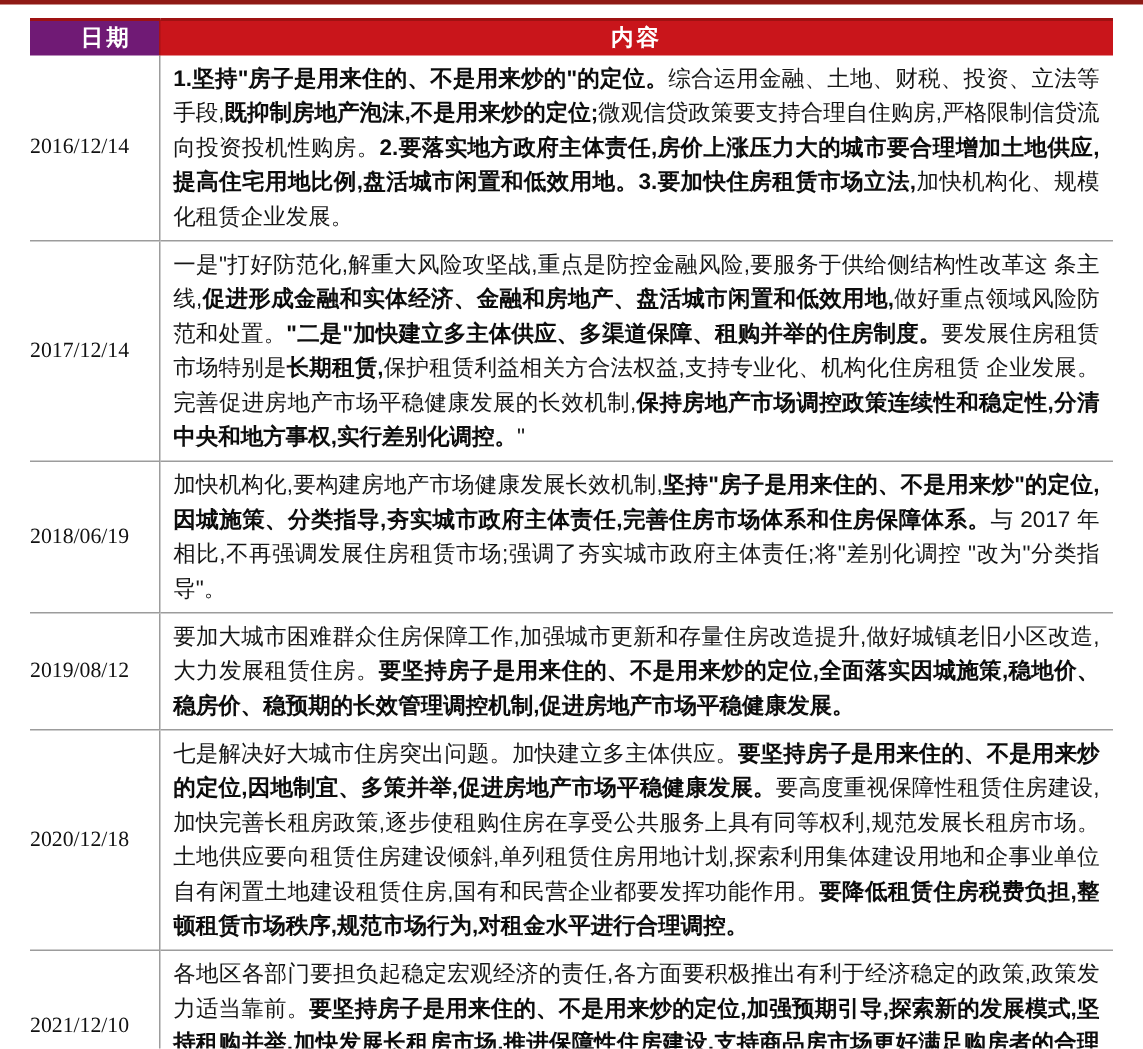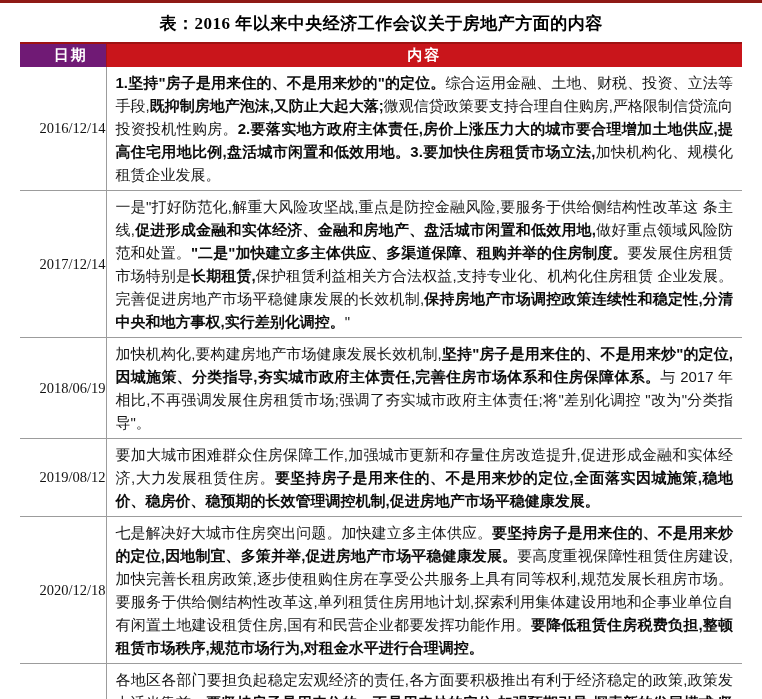--- a/index.html
+++ b/index.html
@@ -19,65 +19,64 @@
   table.conference-table { width:722px; border-collapse:collapse; table-layout:fixed; }
   thead th {
     background:#C9151B; color:#fff; font-size:15px; font-weight:bold;
     height:24px; letter-spacing:2px; border-top:2px solid #9E1212;
   }
   thead th.date-col { width:86px; border-right:1px solid #A81216; }
   tbody tr td { border-top:1px solid #9c9c9c; vertical-align:middle; }
   tbody tr:first-child td { border-top:none; }
   tbody { border-bottom:2px solid #4a4a4a; }
   td.date-cell {
-    text-align:right; font-size:14.5px;
+    text-align:left; font-size:14.5px;
     font-family:"Liberation Serif","DejaVu Serif",serif;
     border-right:1px solid #9c9c9c; color:#111;
   }
   td.content-cell {
     padding:4px 9px; font-size:15px; line-height:23px; text-align:justify;
     color:#161616;
   }
   td.content-cell b { font-weight:bold; color:#0d0d0d; }
 </style>
 </head>
 <body>
 
 <div class="top-rule" style="background: rgb(143, 26, 21);"></div>
 
 <div class="page">
-  <div class="doc-title">表：2016 年以来中央经济工作会议关于房地产方面的内容</div>
 
   <table class="conference-table">
     <thead>
       <tr>
         <th class="date-col" style="background: #701a75; color: rgb(255, 255, 255); padding-left: 16px;">日期</th>
         <th class="content-col" style="background: rgb(201, 21, 27); color: rgb(255, 255, 255); margin-top: 32px;">内容</th>
       </tr>
     </thead>
     <tbody>
         <tr>
           <td class="date-cell">2016/12/14</td>
-          <td class="content-cell"><b>1.坚持"房子是用来住的、不是用来炒的"的定位。</b><span>综合运用金融、土地、财税、投资、立法等手段,</span><b>既抑制房地产泡沫,又防止大起大落;</b><span>微观信贷政策要支持合理自住购房,严格限制信贷流向投资投机性购房。</span><b>2.要落实地方政府主体责任,房价上涨压力大的城市要合理增加土地供应,提高住宅用地比例,盘活城市闲置和低效用地。3.要加快住房租赁市场立法,</b><span>加快机构化、规模化租赁企业发展。</span></td>
+          <td class="content-cell"><b>1.坚持"房子是用来住的、不是用来炒的"的定位。</b><span>综合运用金融、土地、财税、投资、立法等手段,</span><b>既抑制房地产泡沫,不是用来炒的定位;</b><span>微观信贷政策要支持合理自住购房,严格限制信贷流向投资投机性购房。</span><b>2.要落实地方政府主体责任,房价上涨压力大的城市要合理增加土地供应,提高住宅用地比例,盘活城市闲置和低效用地。3.要加快住房租赁市场立法,</b><span>加快机构化、规模化租赁企业发展。</span></td>
         </tr>
         <tr>
           <td class="date-cell">2017/12/14</td>
           <td class="content-cell"><span>一是"打好防范化,解重大风险攻坚战,重点是防控金融风险,要服务于供给侧结构性改革这 条主线,</span><b>促进形成金融和实体经济、金融和房地产、盘活城市闲置和低效用地,</b><span>做好重点领域风险防范和处置。</span><b>"二是"加快建立多主体供应、多渠道保障、租购并举的住房制度。</b><span>要发展住房租赁市场特别是</span><b>长期租赁,</b><span>保护租赁利益相关方合法权益,支持专业化、机构化住房租赁 企业发展。完善促进房地产市场平稳健康发展的长效机制,</span><b>保持房地产市场调控政策连续性和稳定性,分清中央和地方事权,实行差别化调控。</b><span>"</span></td>
         </tr>
         <tr>
           <td class="date-cell">2018/06/19</td>
           <td class="content-cell"><span>加快机构化,要构建房地产市场健康发展长效机制,</span><b>坚持"房子是用来住的、不是用来炒"的定位,因城施策、分类指导,夯实城市政府主体责任,完善住房市场体系和住房保障体系。</b><span>与 2017 年相比,不再强调发展住房租赁市场;强调了夯实城市政府主体责任;将"差别化调控 "改为"分类指导"。</span></td>
         </tr>
         <tr>
           <td class="date-cell">2019/08/12</td>
-          <td class="content-cell"><span>要加大城市困难群众住房保障工作,加强城市更新和存量住房改造提升,促进形成金融和实体经济,大力发展租赁住房。</span><b>要坚持房子是用来住的、不是用来炒的定位,全面落实因城施策,稳地价、稳房价、稳预期的长效管理调控机制,促进房地产市场平稳健康发展。</b></td>
+          <td class="content-cell"><span>要加大城市困难群众住房保障工作,加强城市更新和存量住房改造提升,做好城镇老旧小区改造,大力发展租赁住房。</span><b>要坚持房子是用来住的、不是用来炒的定位,全面落实因城施策,稳地价、稳房价、稳预期的长效管理调控机制,促进房地产市场平稳健康发展。</b></td>
         </tr>
         <tr>
           <td class="date-cell">2020/12/18</td>
-          <td class="content-cell"><span>七是解决好大城市住房突出问题。加快建立多主体供应。</span><b>要坚持房子是用来住的、不是用来炒的定位,因地制宜、多策并举,促进房地产市场平稳健康发展。</b><span>要高度重视保障性租赁住房建设,加快完善长租房政策,逐步使租购住房在享受公共服务上具有同等权利,规范发展长租房市场。要服务于供给侧结构性改革这,单列租赁住房用地计划,探索利用集体建设用地和企事业单位自有闲置土地建设租赁住房,国有和民营企业都要发挥功能作用。</span><b>要降低租赁住房税费负担,整顿租赁市场秩序,规范市场行为,对租金水平进行合理调控。</b></td>
+          <td class="content-cell"><span>七是解决好大城市住房突出问题。加快建立多主体供应。</span><b>要坚持房子是用来住的、不是用来炒的定位,因地制宜、多策并举,促进房地产市场平稳健康发展。</b><span>要高度重视保障性租赁住房建设,加快完善长租房政策,逐步使租购住房在享受公共服务上具有同等权利,规范发展长租房市场。土地供应要向租赁住房建设倾斜,单列租赁住房用地计划,探索利用集体建设用地和企事业单位自有闲置土地建设租赁住房,国有和民营企业都要发挥功能作用。</span><b>要降低租赁住房税费负担,整顿租赁市场秩序,规范市场行为,对租金水平进行合理调控。</b></td>
         </tr>
         <tr>
           <td class="date-cell">2021/12/10</td>
           <td class="content-cell"><span>各地区各部门要担负起稳定宏观经济的责任,各方面要积极推出有利于经济稳定的政策,政策发力适当靠前。</span><b>要坚持房子是用来住的、不是用来炒的定位,加强预期引导,探索新的发展模式,坚持租购并举,加快发展长租房市场,推进保障性住房建设,支持商品房市场更好满足购房者的合理住房需求,因城施策促进房地产业良性循环和健康发展。</b></td>
         </tr>
       </tbody>
   </table>
 
 </div>
 

